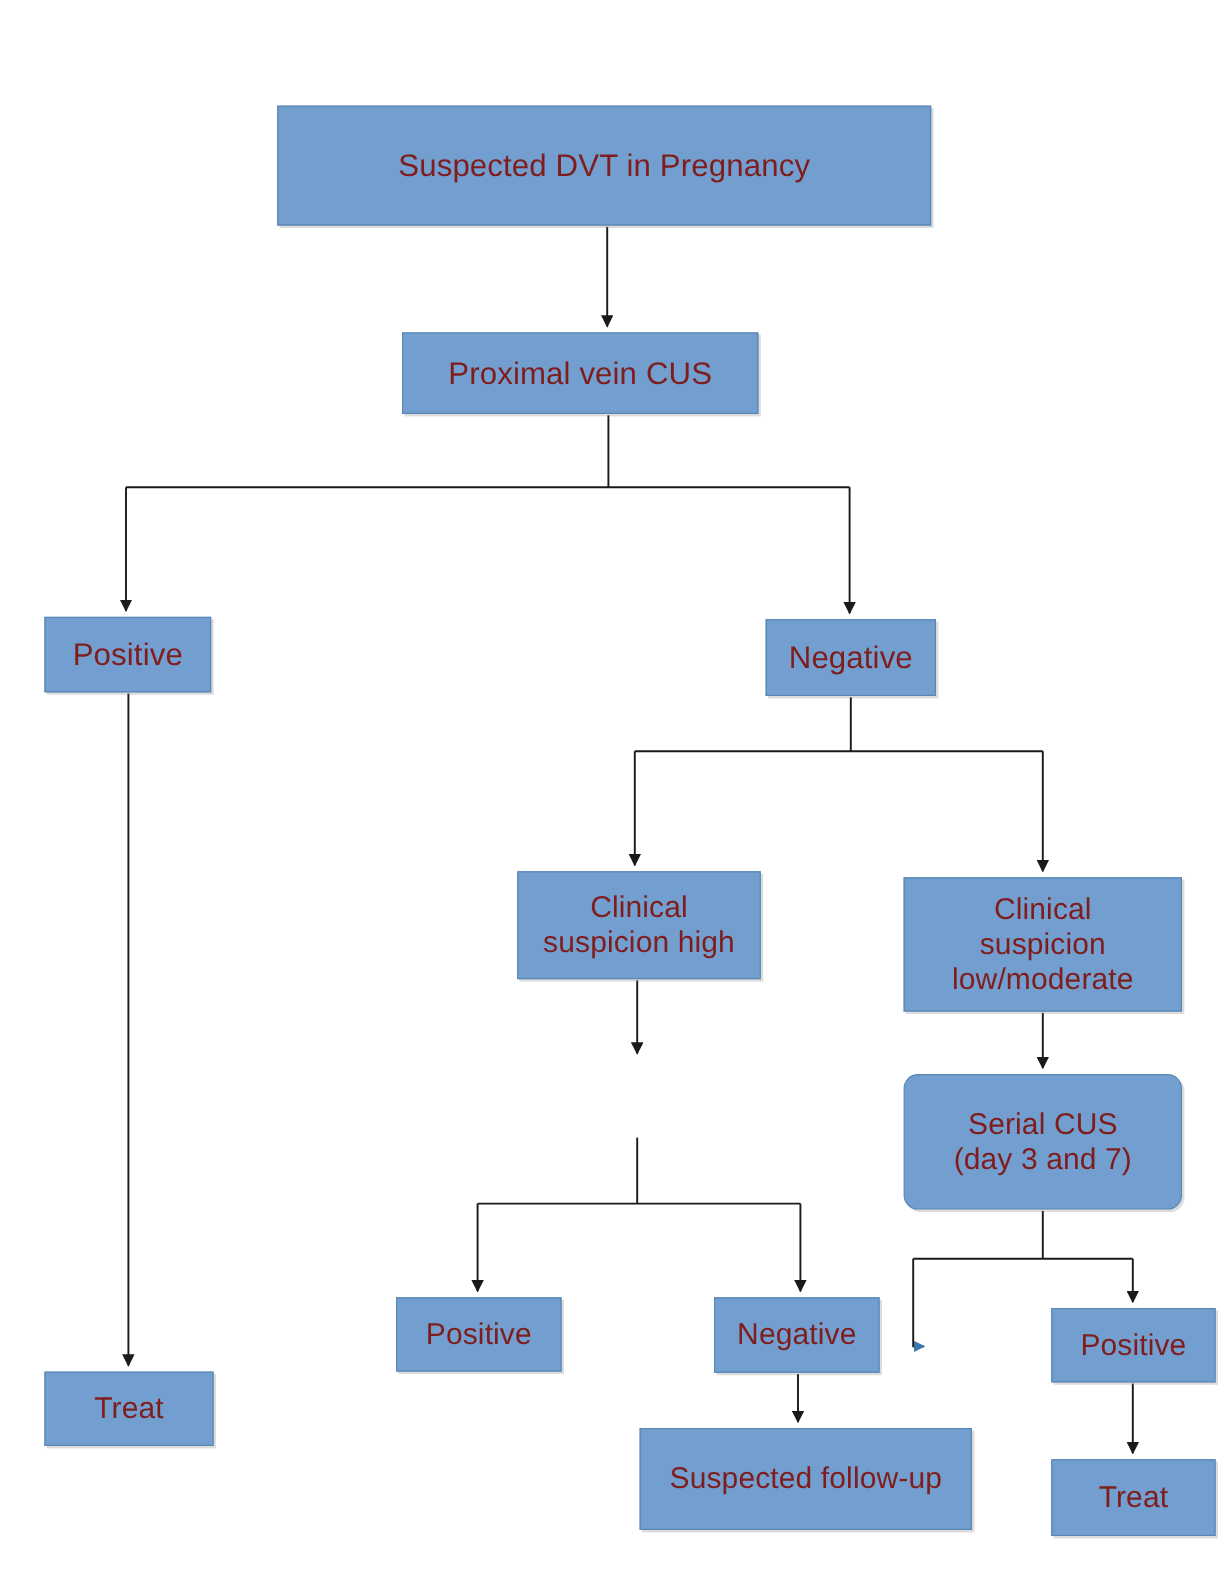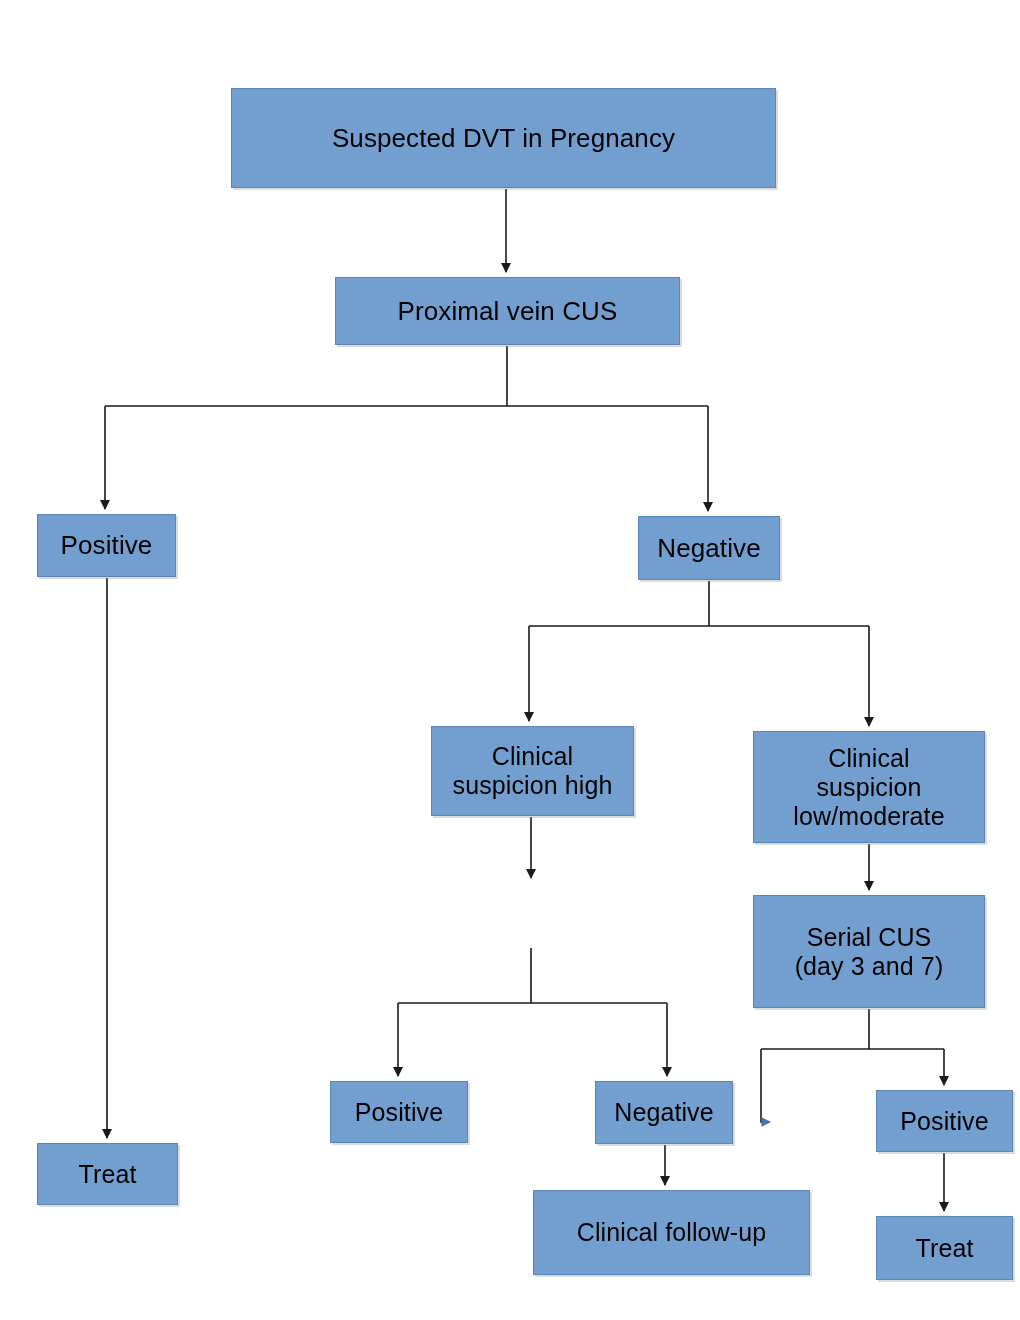--- a/index.html
+++ b/index.html
@@ -25,21 +25,21 @@
   }
   .node {
     position: absolute;
     box-sizing: border-box;
     background: #729fcf;
     border: 1px solid #5a86b5;
     display: flex;
     align-items: center;
     justify-content: center;
     text-align: center;
-    color: #000000;
+    color: #7f1d1d;
     font-size: 25px;
     line-height: 1.16;
     letter-spacing: 0.1px;
     white-space: pre-line;
     z-index: 2;
   }
   .node.n-shadow {
     box-shadow: 2px 2px 0 rgba(140,140,140,0.30);
   }
 </style>
@@ -98,30 +98,30 @@
 
       <line x1="944" y1="1153" x2="944" y2="1211" marker-end="url(#arrowBlack)"></line>
     </g>
 
     <g stroke="#1a1a1a" stroke-width="1.6" fill="none">
       <path d="M 761 1049 L 761 1122 L 770 1122" marker-end="url(#arrowBlue)"></path>
     </g>
   </svg>
 
   <div class="node n-shadow" style="left:231px; top:88px;   width:545px; height:100px; font-size:26px;">Suspected DVT in Pregnancy</div>
-  <div class="node n-shadow" style="left:335px; top:277px;  width:345px; height:68px;  font-size:26px;">Proximal vein CUS</div>
+  <div class="node n-shadow" style="left:335px; top:277px;  width:297px; height:68px;  font-size:26px;">Proximal vein CUS</div>
   <div class="node n-shadow" style="left:37px;  top:514px;  width:139px; height:63px;  font-size:26px;">Positive</div>
   <div class="node n-shadow" style="left:638px; top:516px;  width:142px; height:64px;  font-size:26px;">Negative</div>
   <div class="node n-shadow" style="left:431px; top:726px;  width:203px; height:90px;  font-size:25px;">Clinical
 suspicion high</div>
   <div class="node n-shadow" style="left:753px; top:731px;  width:232px; height:112px; font-size:25px;">Clinical
 suspicion
 low/moderate</div>
-  <div class="node n-shadow" style="left:753px; top:895px;  width:232px; height:113px; font-size:25px;">Serial CUS
+  <div class="node n-shadow" style="left:753px; top:895px;  width:232px; height:113px; font-size:25px;border-radius:12px;">Serial CUS
 (day 3 and 7)</div>
   <div class="node n-shadow" style="left:330px; top:1081px; width:138px; height:62px;  font-size:25px;">Positive</div>
   <div class="node n-shadow" style="left:595px; top:1081px; width:138px; height:63px;  font-size:25px;">Negative</div>
   <div class="node n-shadow" style="left:876px; top:1090px; width:137px; height:62px;  font-size:25px;">Positive</div>
   <div class="node n-shadow" style="left:37px;  top:1143px; width:141px; height:62px;  font-size:25px;">Treat</div>
-  <div class="node n-shadow" style="left:533px; top:1190px; width:277px; height:85px;  font-size:25px;">Clinical follow-up</div>
+  <div class="node n-shadow" style="left:533px; top:1190px; width:277px; height:85px;  font-size:25px;">Suspected follow-up</div>
   <div class="node n-shadow" style="left:876px; top:1216px; width:137px; height:64px;  font-size:25px;">Treat</div>
 
 </div>
 
 </body></html>

